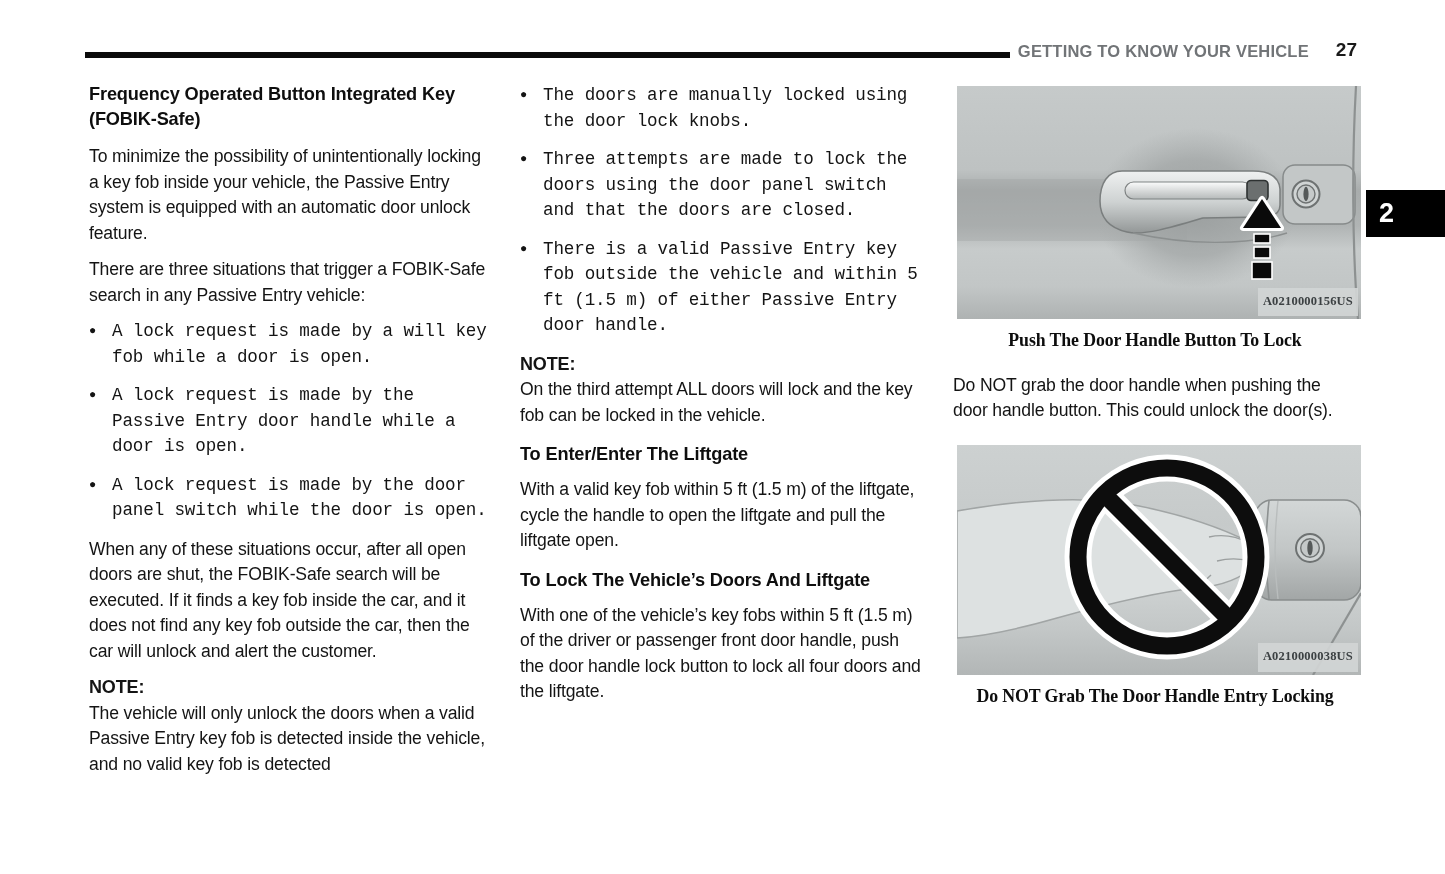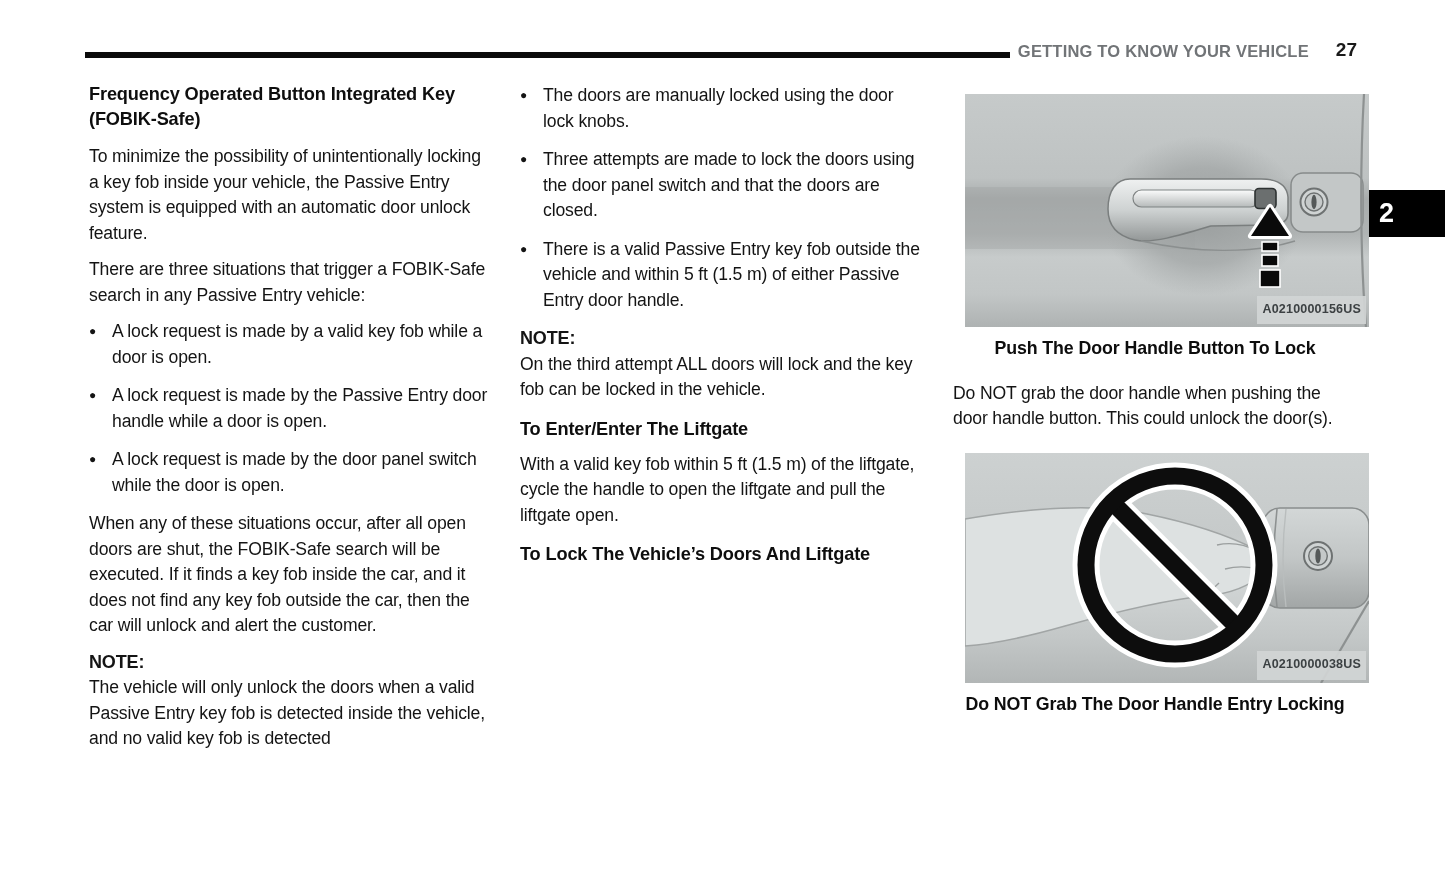--- a/index.html
+++ b/index.html
@@ -23,25 +23,25 @@
   .col-mid    { left:520px; width:402px; }
   .col-right  { left:953px; width:404px; }
 
   h3.sect { font-size:18.2px; line-height:25px; font-weight:bold; color:#0e0e0e; margin:0 0 12px 0; }
   h4.sub  { font-size:18.2px; line-height:25px; font-weight:bold; color:#0e0e0e; margin:14px 0 10px 0; }
   p.body  { margin:0 0 11px 0; }
   .note-label { font-weight:bold; font-size:18px; }
   .note-text  { margin:0 0 11px 0; }
 
   ul.bullets { list-style:none; margin:1px 0 12px 0; }
-  ul.bullets li { position:relative; padding-left:23px; margin-bottom:13px; }
+  ul.bullets li { position:relative; padding-left:23px; margin-bottom:13px;font-family:Liberation Mono, monospace; }
   ul.bullets li::before { content:"●"; position:absolute; left:0; top:0; font-size:12px; line-height:25.5px; }
 
   
-  figure { margin:12px; position:relative; }
+  figure { margin:4px; position:relative;font-family:Liberation Serif, serif; }
   .fig-frame { position:relative; width:404px; overflow:hidden; }
   .fig-frame svg { display:block; }
   .watermark { position:absolute; right:3px; bottom:3px; background:rgba(209,213,213,.92);
                font-size:12.5px; font-weight:bold; color:#3c4143; letter-spacing:.2px; padding:1px 5px 2px 5px; }
   figcaption { text-align:center; font-size:17.8px; font-weight:bold; color:#0d0d0d; margin-top:9px; letter-spacing:-0.1px; }
   .fig2-wrap { margin-top:21px; }
   .col-right p.body { margin-top:19px; margin-bottom:0; }
 </style>
 </head>
 <body>
@@ -56,40 +56,41 @@
 
   <div class="chapter-tab">
     <span>2</span>
   </div>
 
   <div class="col col-left">
     <h3 class="sect">Frequency Operated Button Integrated Key (FOBIK-Safe)</h3>
     <p class="body">To minimize the possibility of unintentionally locking a key fob inside your vehicle, the Passive Entry system is equipped with an automatic door unlock feature.</p>
     <p class="body">There are three situations that trigger a FOBIK-Safe search in any Passive Entry vehicle:</p>
     <ul class="bullets">
-      <li>A lock request is made by a valid key fob while a door is open.</li>
+      <li>A lock request is made by a will key fob while a door is open.</li>
       <li>A lock request is made by the Passive Entry door handle while a door is open.</li>
       <li>A lock request is made by the door panel switch while the door is open.</li>
     </ul>
     <p class="body">When any of these situations occur, after all open doors are shut, the FOBIK-Safe search will be executed. If it finds a key fob inside the car, and it does not find any key fob outside the car, then the car will unlock and alert the customer.</p>
     <div class="note-label">NOTE:</div>
     <p class="note-text">The vehicle will only unlock the doors when a valid Passive Entry key fob is detected inside the vehicle, and no valid key fob is detected</p>
   </div>
 
   <div class="col col-mid">
     <ul class="bullets">
       <li>The doors are manually locked using the door lock knobs.</li>
       <li>Three attempts are made to lock the doors using the door panel switch and that the doors are closed.</li>
       <li>There is a valid Passive Entry key fob outside the vehicle and within 5 ft (1.5 m) of either Passive Entry door handle.</li>
     </ul>
     <div class="note-label">NOTE:</div>
     <p class="note-text">On the third attempt ALL doors will lock and the key fob can be locked in the vehicle.</p>
     <h4 class="sub">To Enter/Enter The Liftgate</h4>
     <p class="body">With a valid key fob within 5 ft (1.5 m) of the liftgate, cycle the handle to open the liftgate and pull the liftgate open.</p>
     <h4 class="sub">To Lock The Vehicle’s Doors And Liftgate</h4>
+    <p class="body">With one of the vehicle’s key fobs within 5 ft (1.5 m) of the driver or passenger front door handle, push the door handle lock button to lock all four doors and the liftgate.</p>
   </div>
 
   <div class="col col-right">
 
     <figure>
       <div class="fig-frame">
         <svg width="404" height="233" viewBox="0 0 404 233">
           <defs>
             <linearGradient id="bg1" x1="0" y1="0" x2="0" y2="1">
               <stop offset="0" stop-color="#c6caca"></stop>

